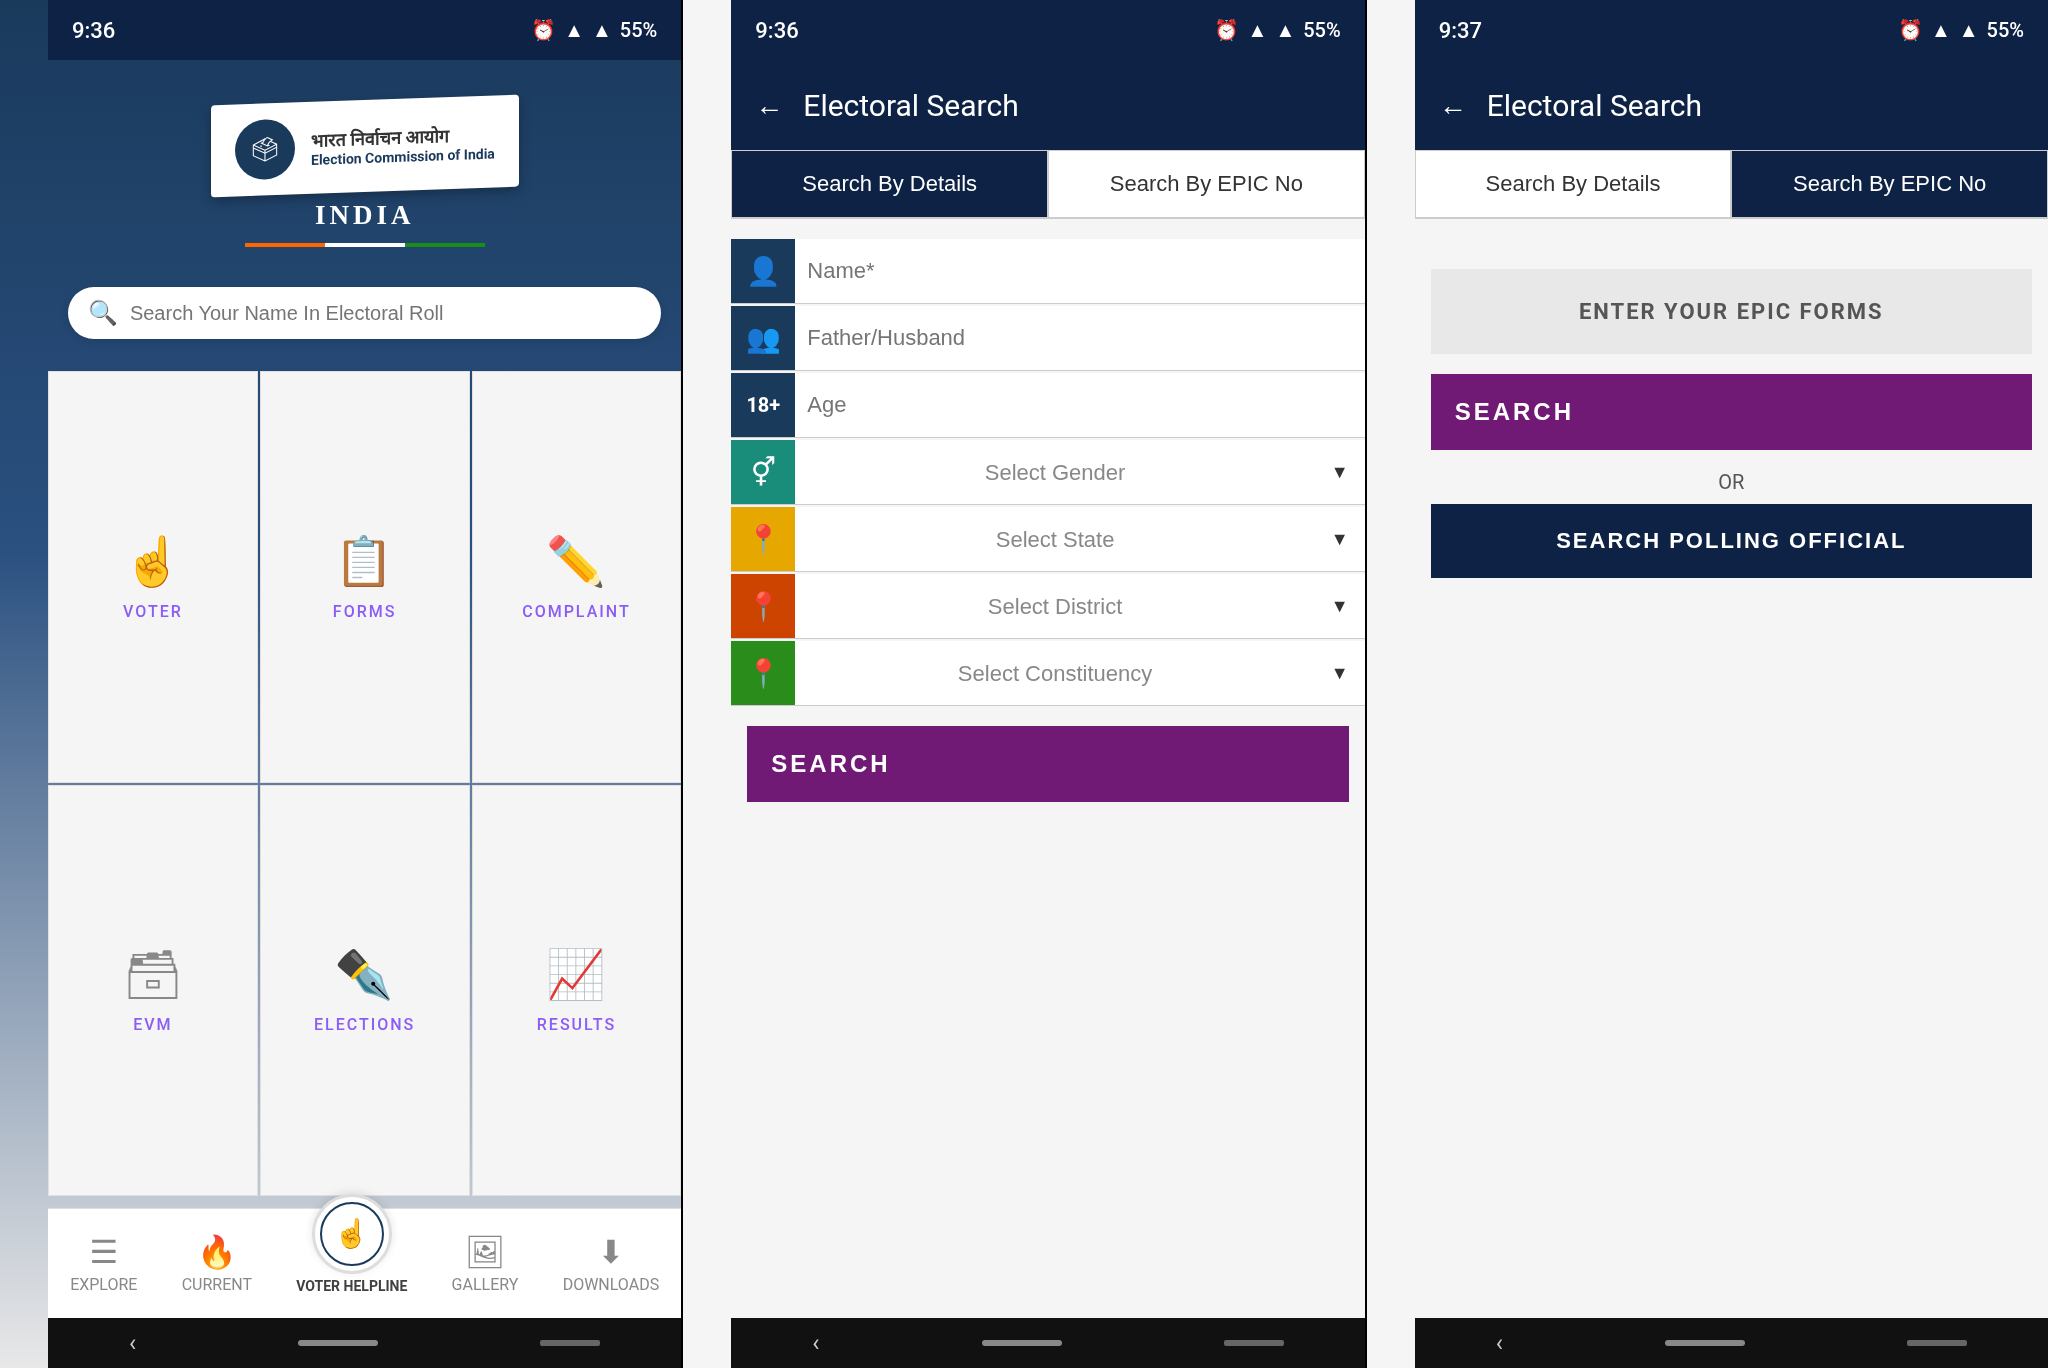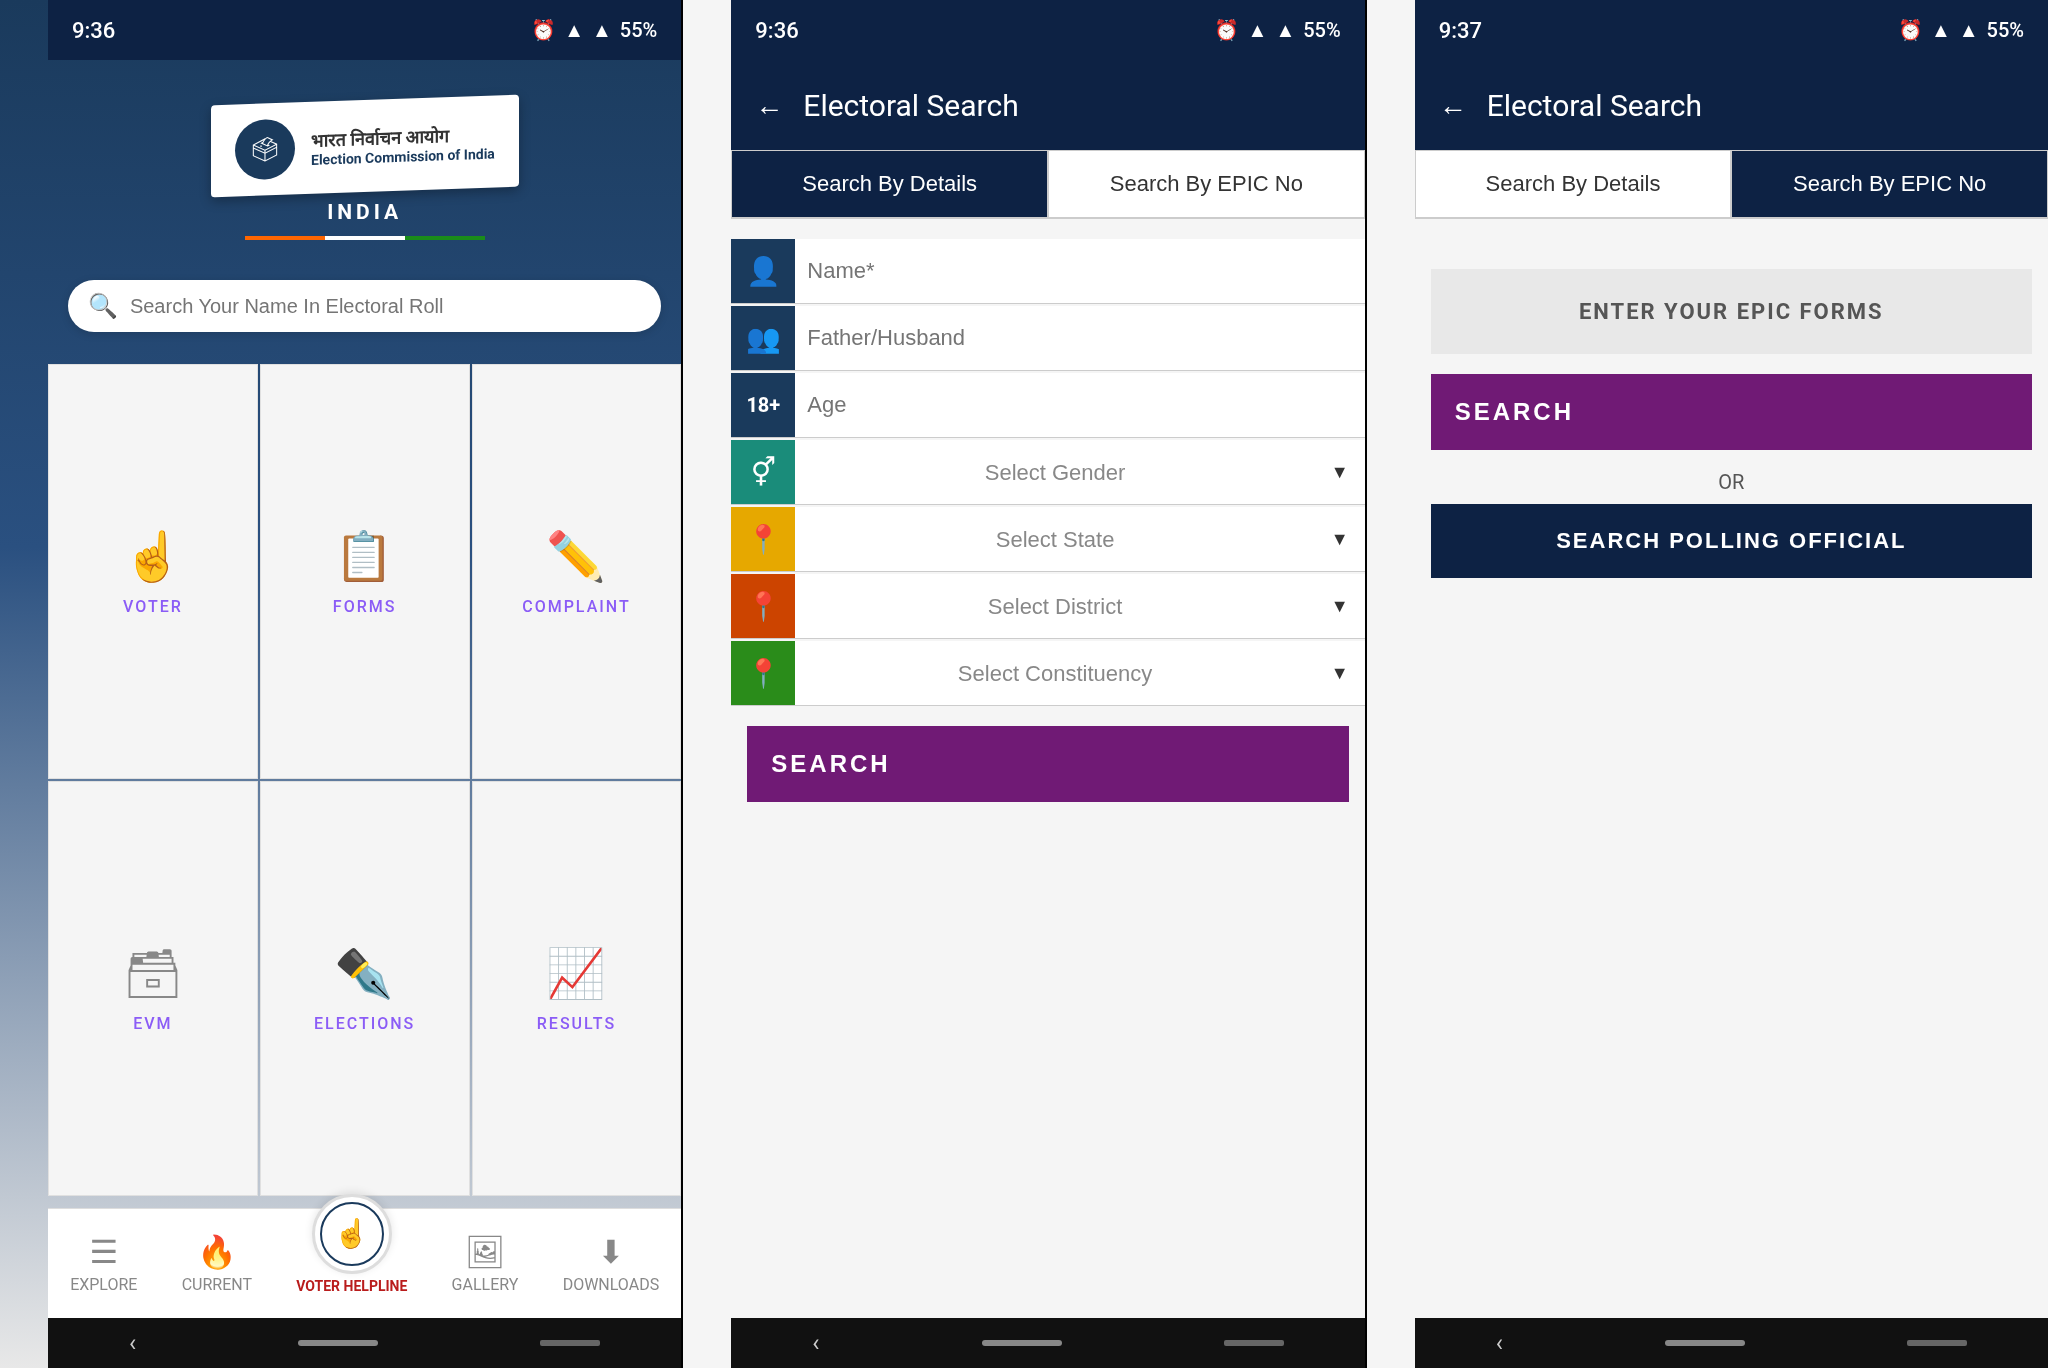--- a/index.html
+++ b/index.html
@@ -88,25 +88,26 @@
       font-weight: bold;
     }
     .logo-eng {
       font-size: 14px;
       color: #1a3a5c;
       font-weight: bold;
     }
     .india-ribbon {
       text-align: center;
       color: #fff;
-      font-size: 21px;
+      font-size: 27px;
       font-weight: bold;
       letter-spacing: 4px;
       padding: 8px 0;
       position: relative;
+      font-family: Liberation Serif, serif;
     }
     .india-lines {
       display: flex;
       justify-content: center;
       gap: 0;
       margin-top: 4px;
     }
     .india-line-orange { width: 80px; height: 4px; background: #ff6600; }
     .india-line-white  { width: 80px; height: 4px; background: #fff; }
     .india-line-green  { width: 80px; height: 4px; background: #1a8c1a; }
@@ -453,21 +454,21 @@
       <span class="nav-label">EXPLORE</span>
     </div>
     <div class="nav-item">
       <span class="nav-icon" style="color:#e65c00;">🔥</span>
       <span class="nav-label">CURRENT</span>
     </div>
     <div class="nav-item center-item">
       <div class="nav-circle">
         <div class="nav-circle-inner">☝</div>
       </div>
-      <span class="nav-label" style="font-size:14px;color:#b91c1c;font-weight:bold;">VOTER HELPLINE</span>
+      <span class="nav-label" style="font-size:14px;color:#404040;font-weight:bold;">VOTER HELPLINE</span>
     </div>
     <div class="nav-item">
       <span class="nav-icon">🖼</span>
       <span class="nav-label">GALLERY</span>
     </div>
     <div class="nav-item">
       <span class="nav-icon">⬇</span>
       <span class="nav-label">DOWNLOADS</span>
     </div>
   </div>

